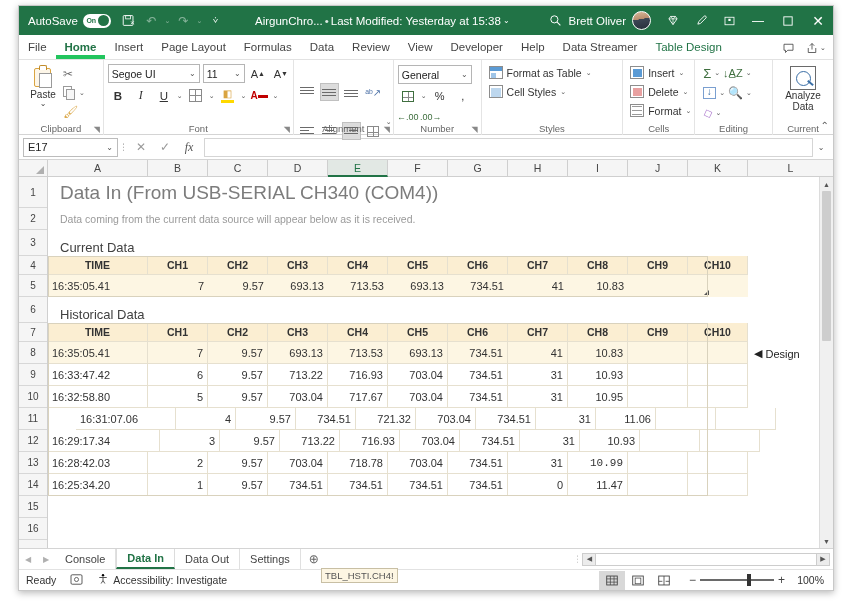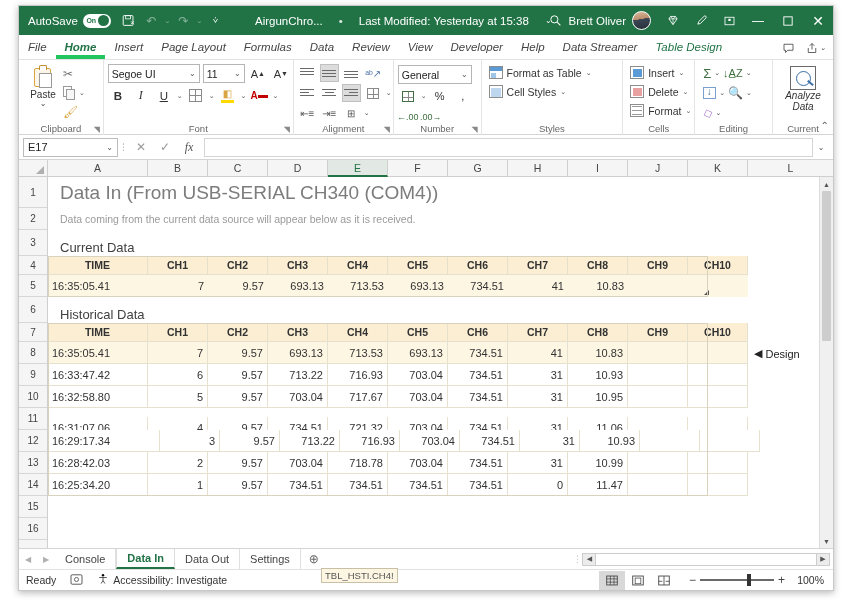--- a/index.html
+++ b/index.html
@@ -41,21 +41,21 @@
     border-radius:50%; background:#217346;
   }
   .qat { display:flex; align-items:center; gap:2px; margin-left:7px; }
   .qat-btn {
     width:21px;height:21px;display:flex;align-items:center;justify-content:center;
     font-size:12px; color:#ffffff; opacity:.95;
   }
   .qat-btn.dim { opacity:.45; }
   .doc-title {
     position:absolute; left:236px; top:0; height:29px;
-    display:flex; align-items:center; gap:16px; font-size:11.5px;
+    display:flex; align-items:center; gap:2px; font-size:11.5px;
     white-space:nowrap;
   }
   .doc-title .dot { opacity:.85; }
   .tb-right {
     position:absolute; right:0; top:0; height:29px;
     display:flex; align-items:center;
   }
   .search-ico { width:26px;display:flex;justify-content:center;font-size:13px; }
   .username { font-size:11.5px; margin-right:6px; white-space:nowrap; }
   .avatar {
@@ -70,21 +70,21 @@
   .win-btn {
     width:30px;height:29px;display:flex;align-items:center;justify-content:center;
     font-size:12px;color:#fff;
   }
   .win-btn.close { font-size:14px; }
 
   
   .ribbon-tabs {
     height:25px; flex:0 0 25px; background:#ffffff;
     display:flex; align-items:flex-end; font-size:11.5px; color:#444;
-    border-bottom:1px solid #e2e2e2; position:relative;font-style:italic;
+    border-bottom:1px solid #e2e2e2; position:relative;
   }
   .rtab {
     padding:0 9px; height:24px; line-height:24px; white-space:nowrap;
     color:#444444;
   }
   .rtab.file { color:#444; }
   .rtab.active {
     color:#217346; font-weight:600;
     border-bottom:4px solid #22c55e;
   }
@@ -176,20 +176,21 @@
   .fillcolor { display:flex;flex-direction:column;align-items:center; }
   .fillcolor .bar { width:13px;height:3px;background:#ffd900; margin-top:1px;}
   .fontcolor .bar { width:13px;height:3px;background:#c00000; margin-top:1px;}
 
   
   .al-ico { width:16px;height:13px;position:relative; }
   .al-ico span { position:absolute;left:1px;height:1.4px;background:#6a6a6a; }
   .abtn {
     width:19px;height:18px;display:flex;align-items:center;justify-content:center;
     border:1px solid transparent;
+    margin-top:19px;
   }
   .abtn.sel { background:#dcdcdc; border:1px solid #c0c0c0; }
 
   
   .numrow { display:flex; align-items:center; gap:3px; }
   .nbtn {
     width:20px;height:18px;display:flex;align-items:center;justify-content:center;
     font-size:11px;color:#3f6f3f;
   }
   .pct { color:#333; font-size:11px; }
@@ -707,21 +708,21 @@
           <span class="ebtn">
               <span class="eraser">◇</span>
             </span>
           <span class="mini-caret">⌄</span>
         </div>
       </div>
       <div class="glabel">Editing</div>
     </div>
 
     <div class="rgroup" style="width:60px;border-right:none;">
-      <div class="gbody" style="justify-content:flex-start;font-style:italic;">
+      <div class="gbody" style="justify-content:flex-start;">
         <div class="analyze">
           <span class="analyze-ico"></span>
           <span>Analyze</span>
           <span>Data</span>
         </div>
       </div>
       <div class="glabel">Current</div>
     </div>
 
     <div class="collapse-ribbon">⌃</div>
@@ -875,21 +876,21 @@
           <div class="cell tdata alt r bordered" style="width:60px;">703.04</div>
           <div class="cell tdata alt r bordered" style="width:60px;">717.67</div>
           <div class="cell tdata alt r bordered" style="width:60px;">703.04</div>
           <div class="cell tdata alt r bordered" style="width:60px;">734.51</div>
           <div class="cell tdata alt r bordered" style="width:60px;">31</div>
           <div class="cell tdata alt r bordered" style="width:60px;">10.95</div>
           <div class="cell tdata alt r bordered" style="width:60px;"></div>
           <div class="cell tdata alt r bordered" style="width:60px;"></div>
         </div>
 
-        <div class="rowline" style="top:240px;height:22px;">
+        <div class="rowline" style="top:231px;height:22px;padding-left:28px;">
           <div class="cell tdata alt bordered" style="width:100px;">16:31:07.06</div>
           <div class="cell tdata alt r bordered" style="width:60px;">4</div>
           <div class="cell tdata alt r bordered" style="width:60px;">9.57</div>
           <div class="cell tdata alt r bordered" style="width:60px;">734.51</div>
           <div class="cell tdata alt r bordered" style="width:60px;">721.32</div>
           <div class="cell tdata alt r bordered" style="width:60px;">703.04</div>
           <div class="cell tdata alt r bordered" style="width:60px;">734.51</div>
           <div class="cell tdata alt r bordered" style="width:60px;">31</div>
           <div class="cell tdata alt r bordered" style="width:60px;">11.06</div>
           <div class="cell tdata alt r bordered" style="width:60px;"></div>
@@ -912,21 +913,21 @@
 
         <div class="rowline" style="top:275px;height:22px;">
           <div class="cell tdata alt bordered" style="width:100px;">16:28:42.03</div>
           <div class="cell tdata alt r bordered" style="width:60px;">2</div>
           <div class="cell tdata alt r bordered" style="width:60px;">9.57</div>
           <div class="cell tdata alt r bordered" style="width:60px;">703.04</div>
           <div class="cell tdata alt r bordered" style="width:60px;">718.78</div>
           <div class="cell tdata alt r bordered" style="width:60px;">703.04</div>
           <div class="cell tdata alt r bordered" style="width:60px;">734.51</div>
           <div class="cell tdata alt r bordered" style="width:60px;">31</div>
-          <div class="cell tdata alt r bordered" style="width:60px;">10.99</div>
+          <div class="cell tdata alt r bordered" style="width:60px;font-family:Liberation Mono, monospace;">10.99</div>
           <div class="cell tdata alt r bordered" style="width:60px;"></div>
           <div class="cell tdata alt r bordered" style="width:60px;"></div>
         </div>
 
         <div class="rowline" style="top:297px;height:22px;">
           <div class="cell tdata alt bordered" style="width:100px;">16:25:34.20</div>
           <div class="cell tdata alt r bordered" style="width:60px;">1</div>
           <div class="cell tdata alt r bordered" style="width:60px;">9.57</div>
           <div class="cell tdata alt r bordered" style="width:60px;">734.51</div>
           <div class="cell tdata alt r bordered" style="width:60px;">734.51</div>

